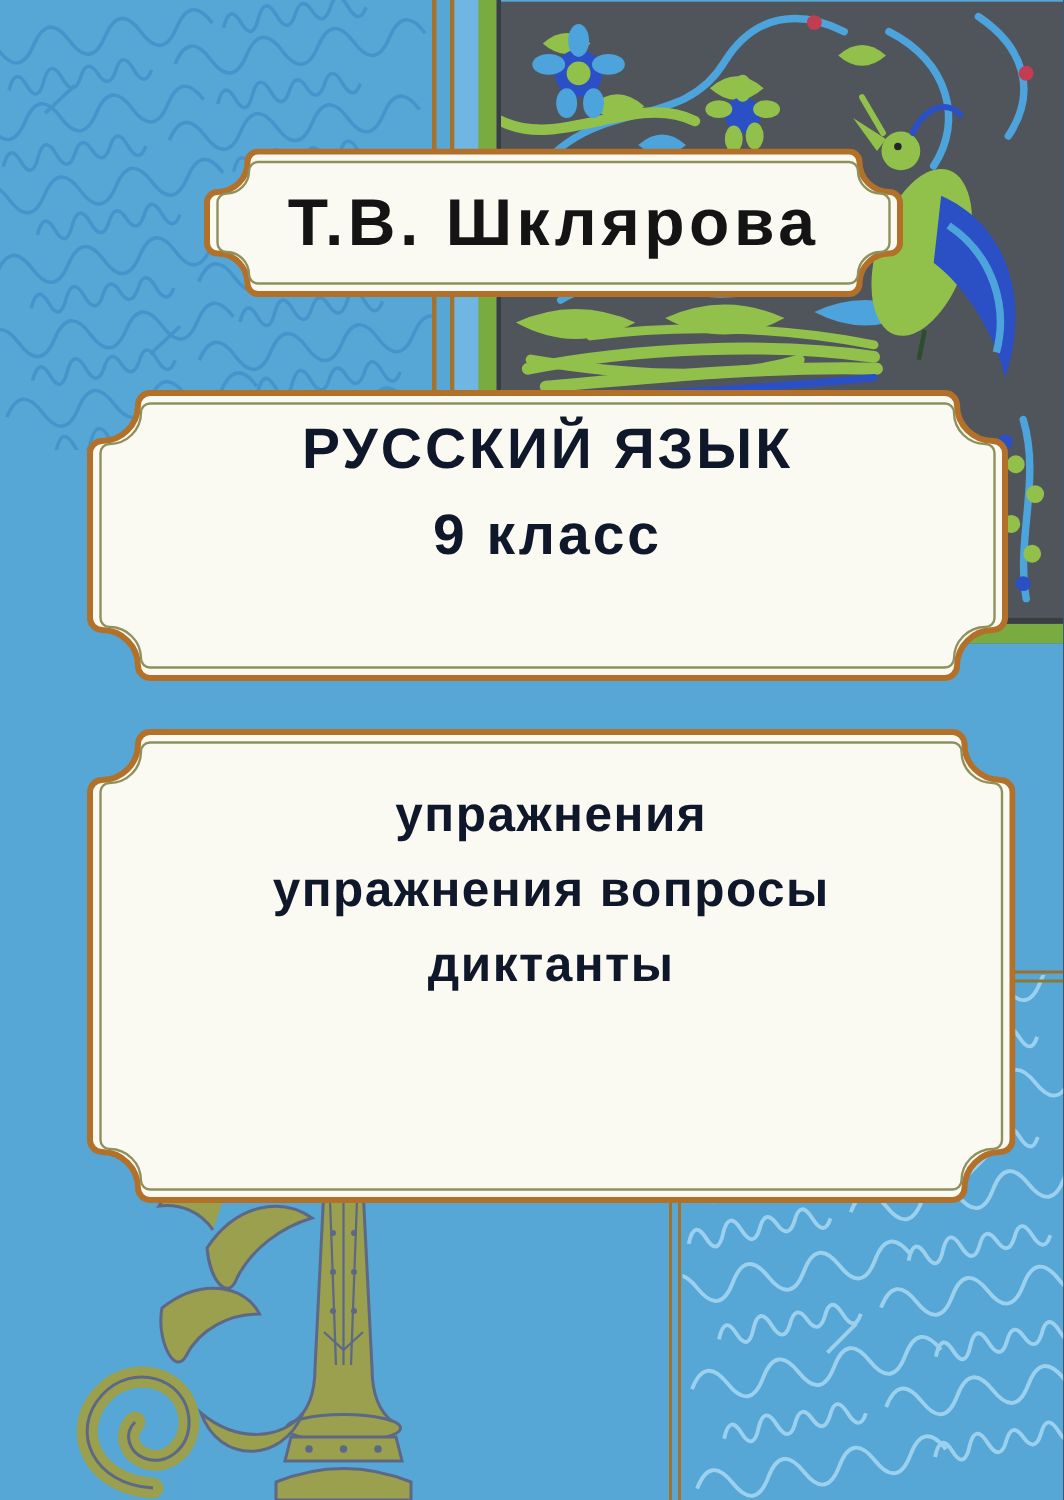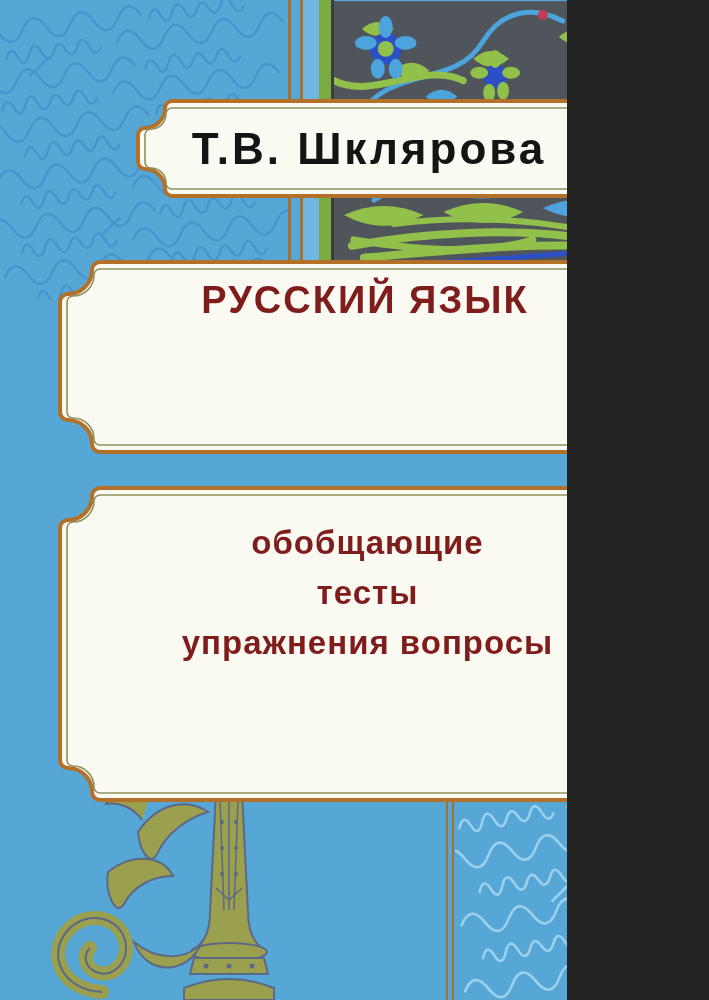--- a/index.html
+++ b/index.html
@@ -1,22 +1,22 @@
 <!DOCTYPE html>
 <html><head>
 <meta charset="utf-8">
 <style>
   html,body{margin:0;padding:0;background:#222;}
   #cover{
-    position:relative;width:567px;height:1000px;overflow:hidden;
+    position:relative;width:709px;height:1000px;overflow:hidden;
     background:#57a7d6;
     font-family:"Liberation Sans", sans-serif;
   }
   .abs{position:absolute;}
-  .plaque-text{color:#7f1d1d;font-weight:bold;text-align:center;}
+  .plaque-text{color:#0f172a;font-weight:bold;text-align:center;}
   #author-text{
     left:136px;top:99px;width:466px;height:99px;
     display:flex;align-items:center;justify-content:center;
     color:#141414;font-size:44px;font-weight:bold;letter-spacing:3px;
   }
   #title-text{
     left:58px;top:272px;width:614px;
     font-size:38px;letter-spacing:2px;line-height:57px;
   }
   #contents-text{
@@ -231,27 +231,28 @@
   <div class="abs" id="author-text">Т.В. Шклярова</div>
 
   <svg class="abs" style="left:58px;top:260px" width="614" height="194" viewBox="-2 -2 614 194">
     <path d="M40,0 H570 A8,8 0 0 1 578,8 A24,24 0 0 0 602,32 A8,8 0 0 1 610,40 V150 A8,8 0 0 1 602,158 A24,24 0 0 0 578,182 A8,8 0 0 1 570,190 H40 A8,8 0 0 1 32,182 A24,24 0 0 0 8,158 A8,8 0 0 1 0,150 V40 A8,8 0 0 1 8,32 A24,24 0 0 0 32,8 A8,8 0 0 1 40,0 Z" fill="#fbfaf2" stroke="#b37029" stroke-width="4"></path>
     <g transform="translate(7,7)">
       <path d="M33,0 H563 A6,6 0 0 1 569,6 A21,21 0 0 0 590,27 A6,6 0 0 1 596,33 V143 A6,6 0 0 1 590,149 A21,21 0 0 0 569,170 A6,6 0 0 1 563,176 H33 A6,6 0 0 1 27,170 A21,21 0 0 0 6,149 A6,6 0 0 1 0,143 V33 A6,6 0 0 1 6,27 A21,21 0 0 0 27,6 A6,6 0 0 1 33,0 Z" fill="none" stroke="#8f915c" stroke-width="1.6"></path>
     </g>
   </svg>
   <div class="abs plaque-text" id="title-text">
     <div>РУССКИЙ ЯЗЫК</div>
+    <div>9 класс</div>
   </div>
 
   <svg class="abs" style="left:58px;top:486px" width="619" height="316" viewBox="-2 -2 619 316">
     <path d="M40,0 H575 A8,8 0 0 1 583,8 A24,24 0 0 0 607,32 A8,8 0 0 1 615,40 V272 A8,8 0 0 1 607,280 A24,24 0 0 0 583,304 A8,8 0 0 1 575,312 H40 A8,8 0 0 1 32,304 A24,24 0 0 0 8,280 A8,8 0 0 1 0,272 V40 A8,8 0 0 1 8,32 A24,24 0 0 0 32,8 A8,8 0 0 1 40,0 Z" fill="#fbfaf2" stroke="#b37029" stroke-width="4"></path>
     <g transform="translate(7,7)">
       <path d="M33,0 H568 A6,6 0 0 1 574,6 A21,21 0 0 0 595,27 A6,6 0 0 1 601,33 V265 A6,6 0 0 1 595,271 A21,21 0 0 0 574,292 A6,6 0 0 1 568,298 H33 A6,6 0 0 1 27,292 A21,21 0 0 0 6,271 A6,6 0 0 1 0,265 V33 A6,6 0 0 1 6,27 A21,21 0 0 0 27,6 A6,6 0 0 1 33,0 Z" fill="none" stroke="#8f915c" stroke-width="1.6"></path>
     </g>
   </svg>
   <div class="abs plaque-text" id="contents-text">
-    <div>обобщающие</div>
-    <div>тесты</div>
+    <div>упражнения</div>
     <div>упражнения вопросы</div>
+    <div>диктанты</div>
   </div>
 
 </div>
 
 </body></html>

